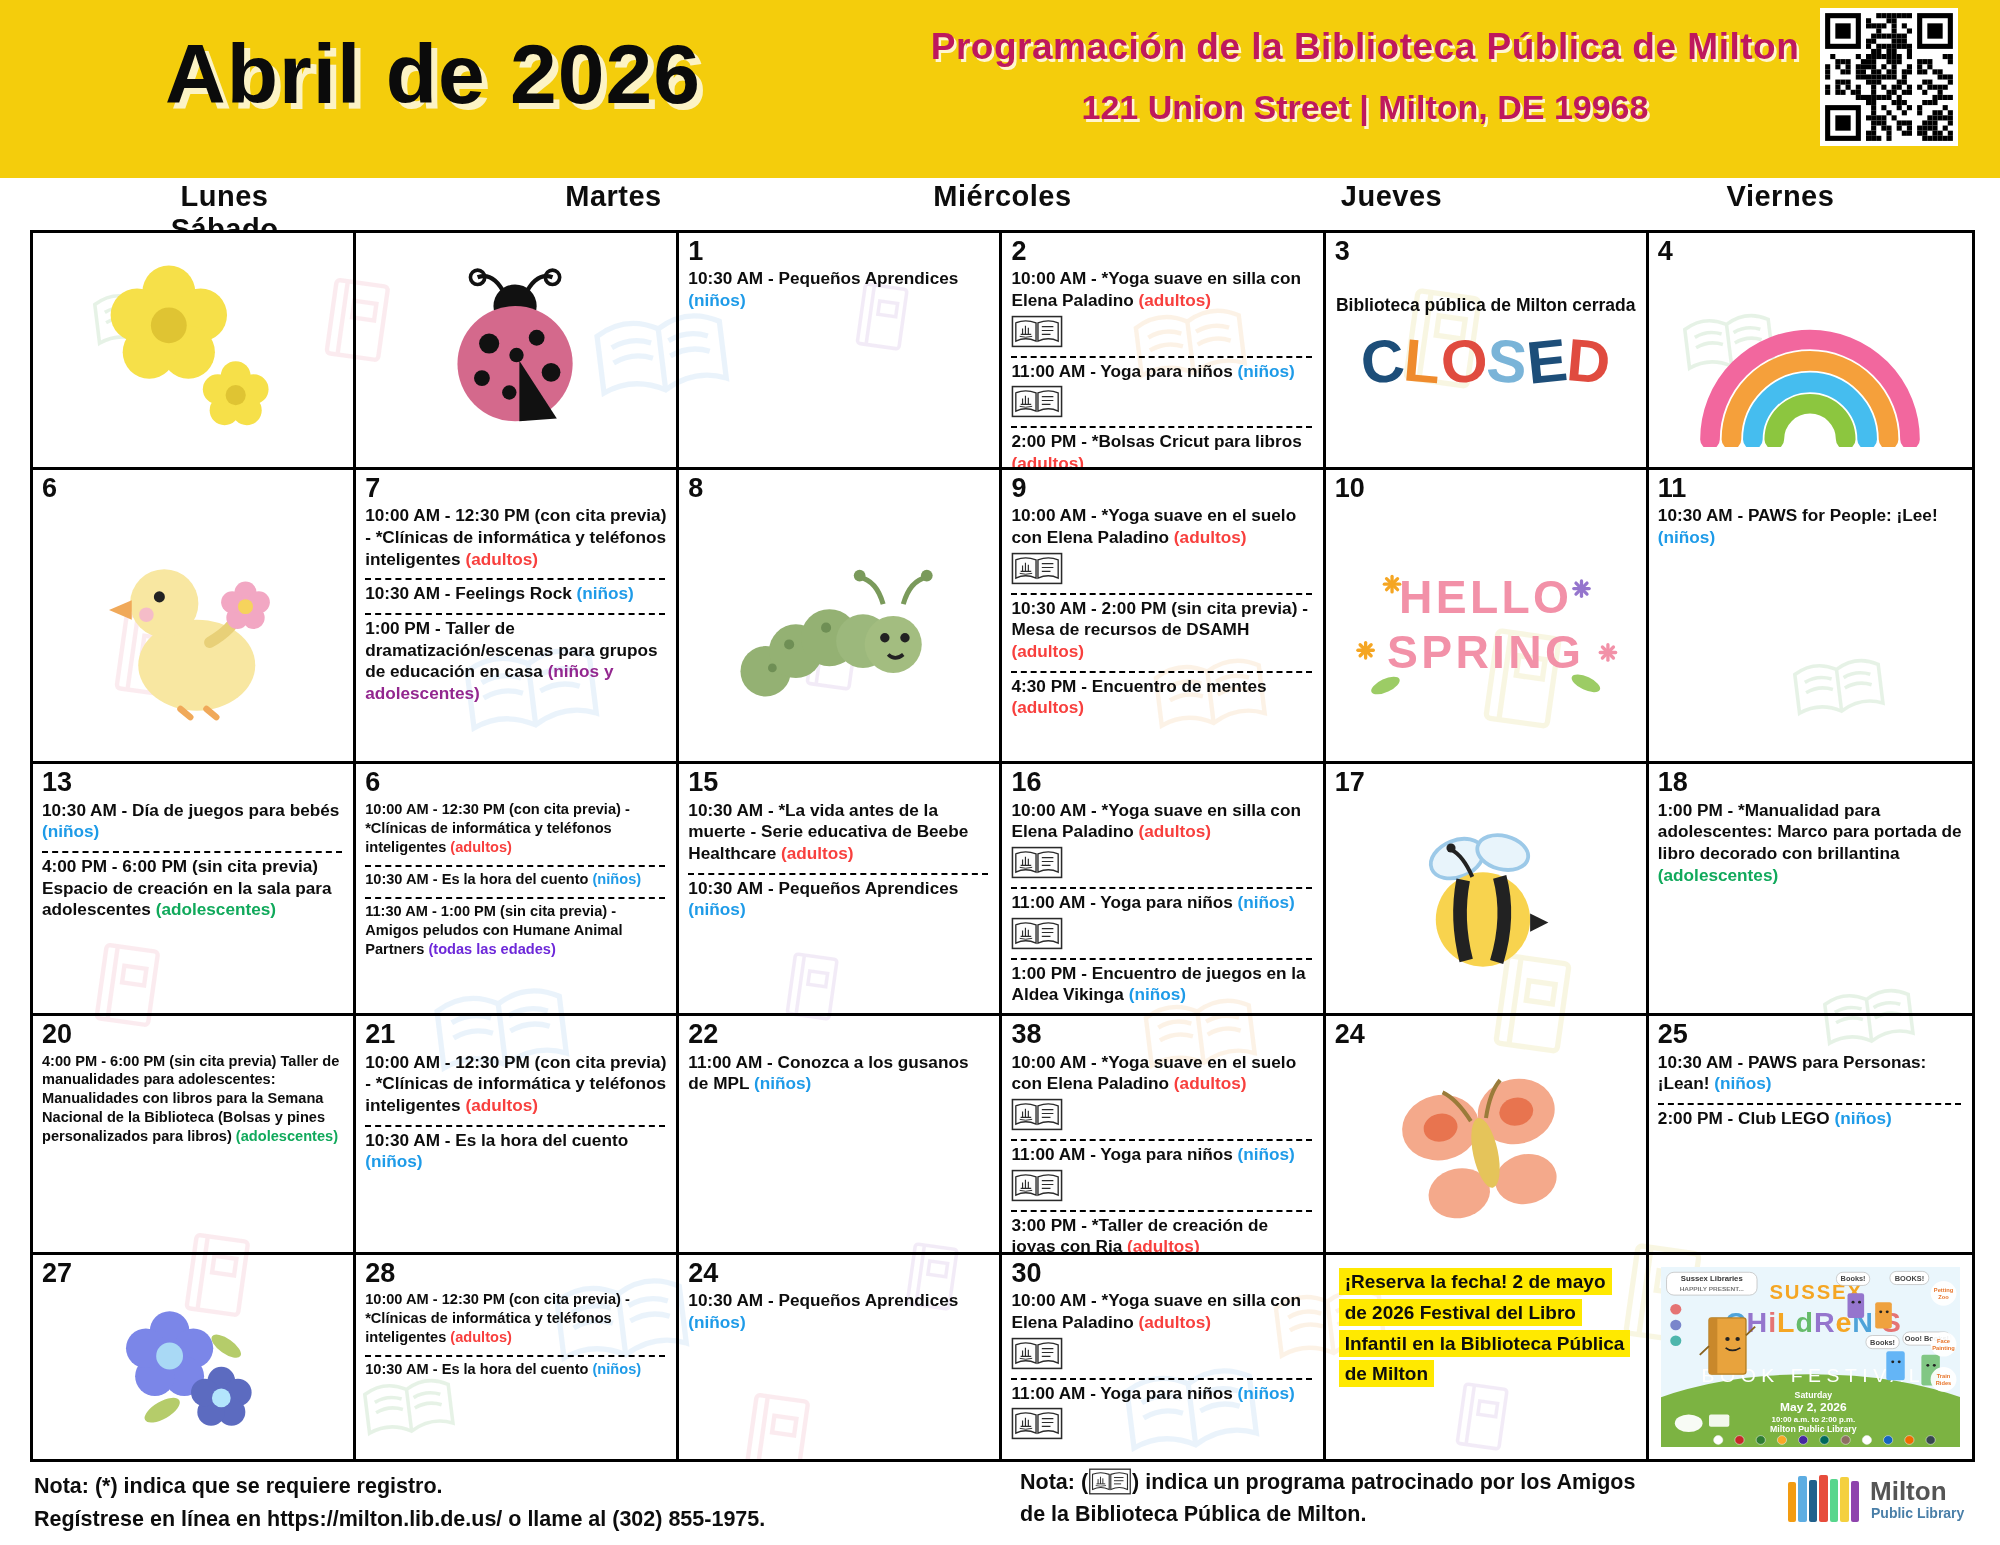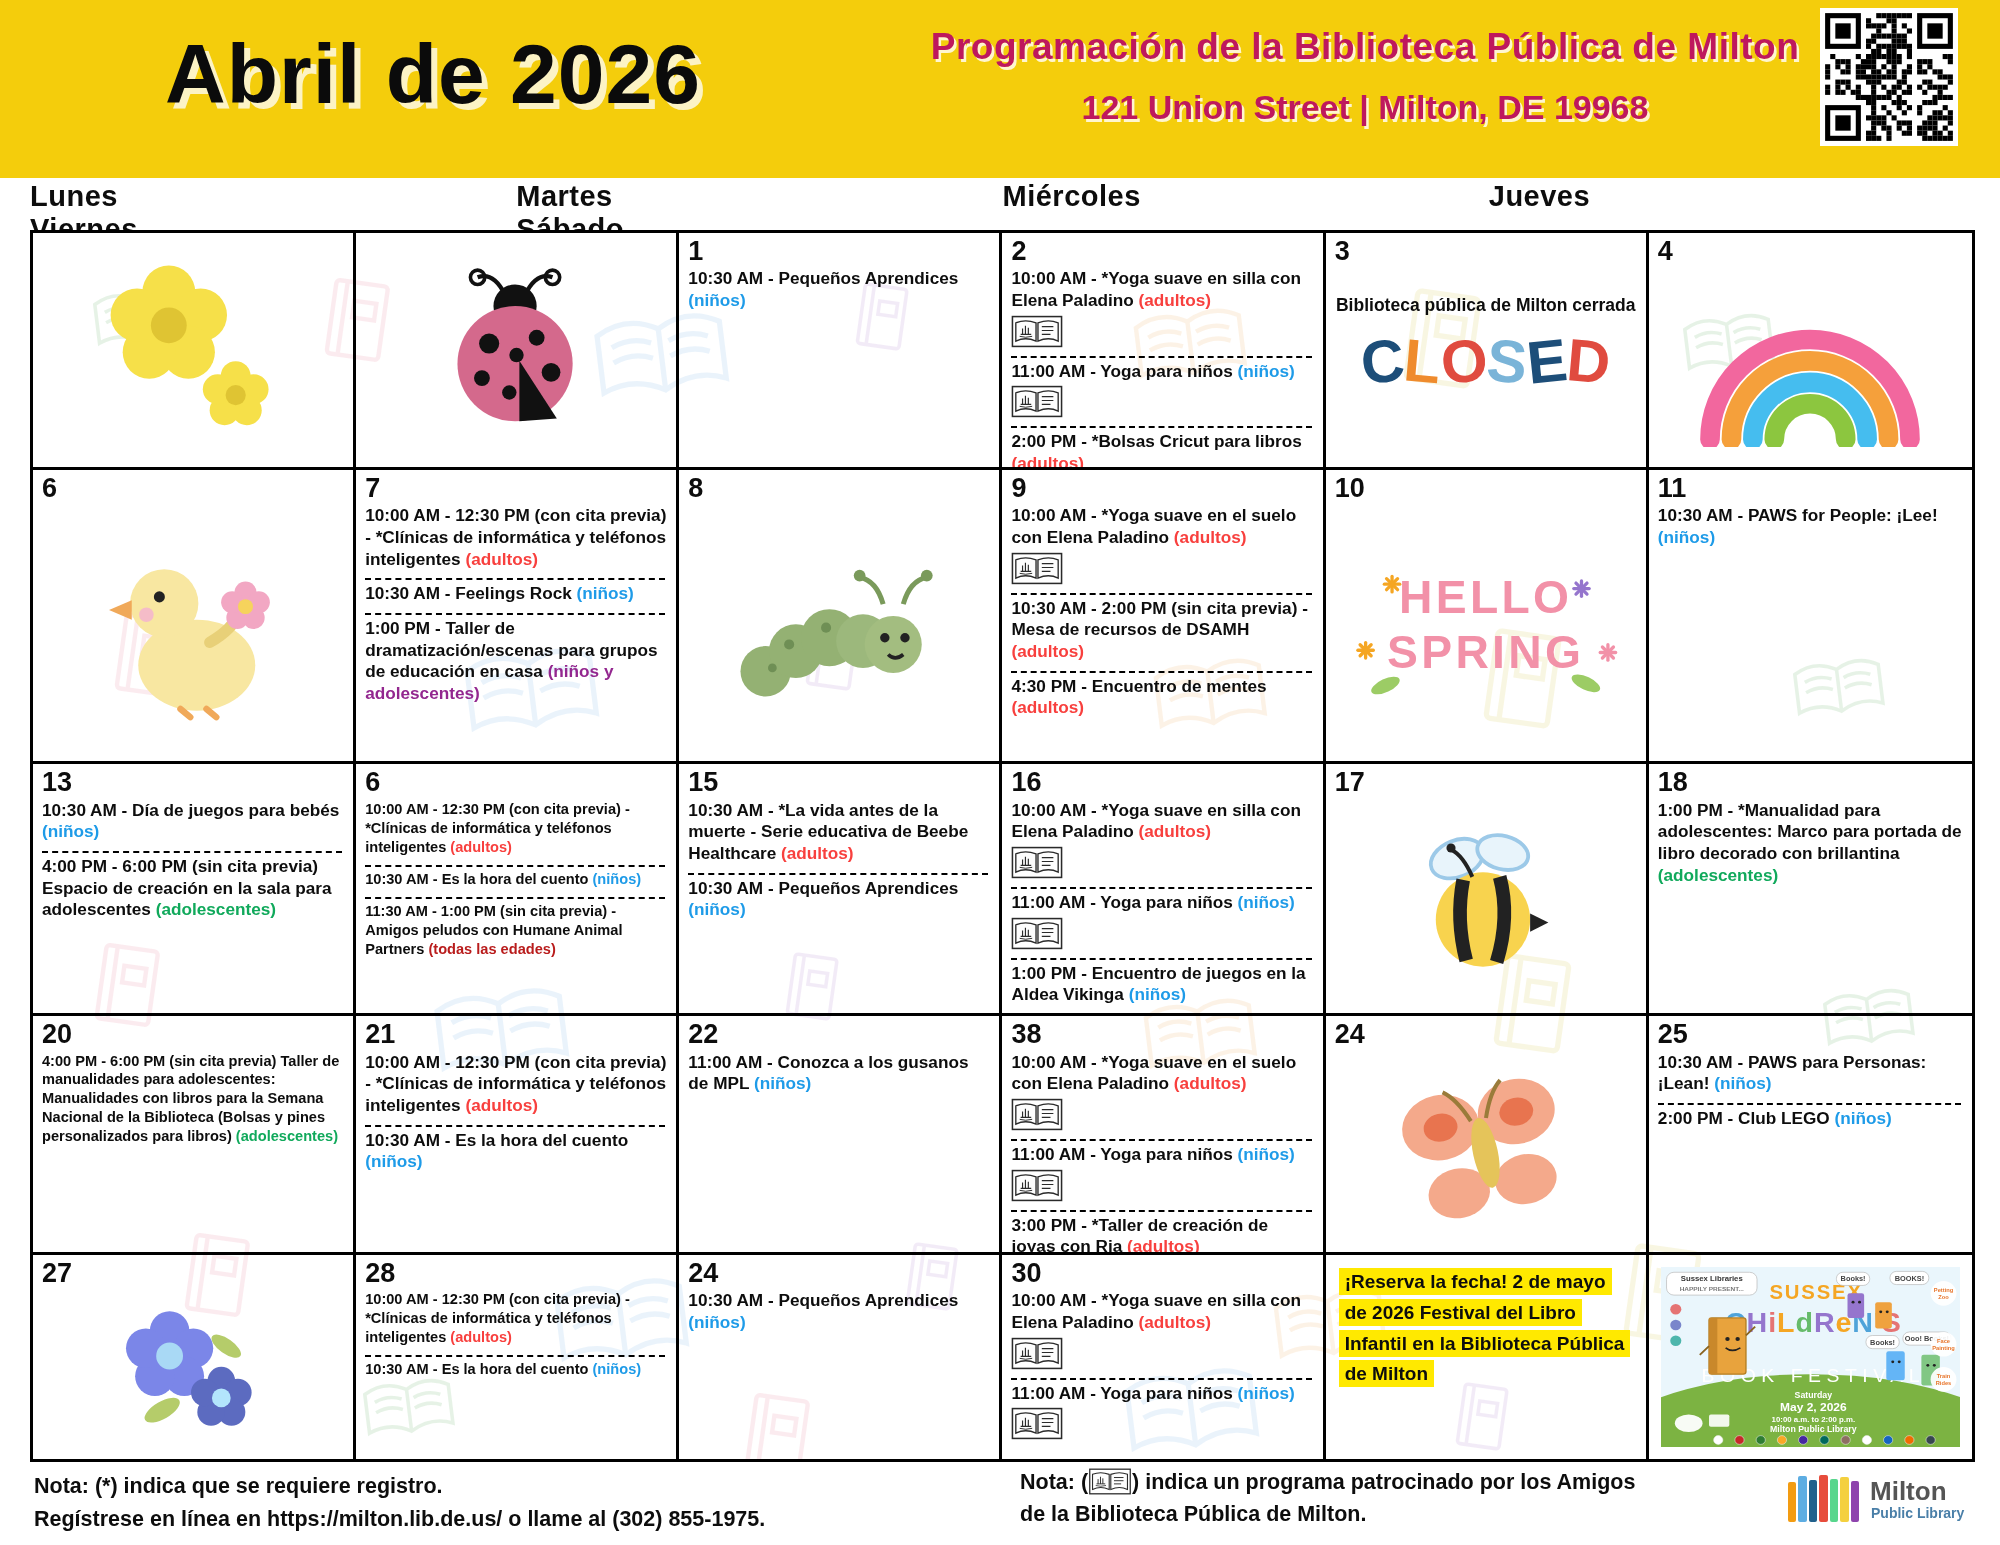--- a/index.html
+++ b/index.html
@@ -8,21 +8,21 @@
   
   .topbar{position:absolute;top:0;left:0;width:2000px;height:178px;background:#F4CD0C;}
   .title{position:absolute;left:165px;top:26px;font-size:84px;font-weight:800;letter-spacing:1px;
          color:#0b0b0b;text-shadow:6px 6px 0 #FCF3C5;}
   .subtitle{position:absolute;left:930px;top:26px;width:870px;text-align:center;font-weight:800;color:#be185d;}
   .subtitle .s1{font-size:37px;text-shadow:2.5px 2.5px 0 #FFF6CF;letter-spacing:.5px;}
   .subtitle .s2{font-size:34px;margin-top:20px;text-shadow:2.5px 2.5px 0 #FFF6CF;}
   .qr{position:absolute;right:20px;top:8px;width:160px;height:160px;}
   
   .dayrow{position:absolute;top:180px;left:30px;width:1945px;height:50px;display:grid;
-          grid-template-columns:repeat(4,1fr);align-items:center;
+          grid-template-columns:repeat(5,1fr);align-items:center;text-align:center;
           font-size:29px;font-weight:800;letter-spacing:.5px;}
   
   .calendar{position:absolute;top:230px;left:30px;width:1945px;height:1232px;background:#fff;}
   .doodles{position:absolute;inset:0;z-index:0;}
   .grid{position:absolute;inset:0;z-index:1;display:grid;grid-template-columns:repeat(6,1fr);
         grid-template-rows:238fr 296fr 253fr 240fr 205fr;border:3px solid #000;box-sizing:border-box;}
   .cell{position:relative;border-right:3px solid #000;border-bottom:3px solid #000;
         padding:4px 9px;overflow:hidden;box-sizing:border-box;background:transparent;}
   .cell:nth-child(6n){border-right:none;}
   .cell:nth-child(n+25){border-bottom:none;}
@@ -659,21 +659,21 @@
           <div class="event"><span>10:30 AM - Día de juegos para bebés </span><span class="aud" style="color: rgb(30, 155, 232);">(niños)</span></div>
           <div class="divider"></div>
           <div class="event"><span>4:00 PM - 6:00 PM (sin cita previa) Espacio de creación en la sala para adolescentes </span><span class="aud" style="color: rgb(16, 169, 91);">(adolescentes)</span></div>
         </div>
         <div class="cell small">
           <div class="daynum">6</div>
           <div class="event"><span>10:00 AM - 12:30 PM (con cita previa) - *Clínicas de informática y teléfonos inteligentes </span><span class="aud" style="color: rgb(248, 64, 62);">(adultos)</span></div>
           <div class="divider"></div>
           <div class="event"><span>10:30 AM - Es la hora del cuento </span><span class="aud" style="color: rgb(30, 155, 232);">(niños)</span></div>
           <div class="divider"></div>
-          <div class="event"><span>11:30 AM - 1:00 PM (sin cita previa) - Amigos peludos con Humane Animal Partners </span><span class="aud" style="color: #b91c1c;">(todas las edades)</span></div>
+          <div class="event"><span>11:30 AM - 1:00 PM (sin cita previa) - Amigos peludos con Humane Animal Partners </span><span class="aud" style="color: #6d28d9;">(todas las edades)</span></div>
         </div>
         <div class="cell">
           <div class="daynum">15</div>
           <div class="event"><span>10:30 AM - *La vida antes de la muerte - Serie educativa de Beebe Healthcare </span><span class="aud" style="color: rgb(248, 64, 62);">(adultos)</span></div>
           <div class="divider"></div>
           <div class="event"><span>10:30 AM - Pequeños Aprendices </span><span class="aud" style="color: rgb(30, 155, 232);">(niños)</span></div>
         </div>
         <div class="cell">
           <div class="daynum">16</div>
           <div class="event"><span>10:00 AM - *Yoga suave en silla con Elena Paladino </span><span class="aud" style="color: rgb(248, 64, 62);">(adultos)</span></div>

